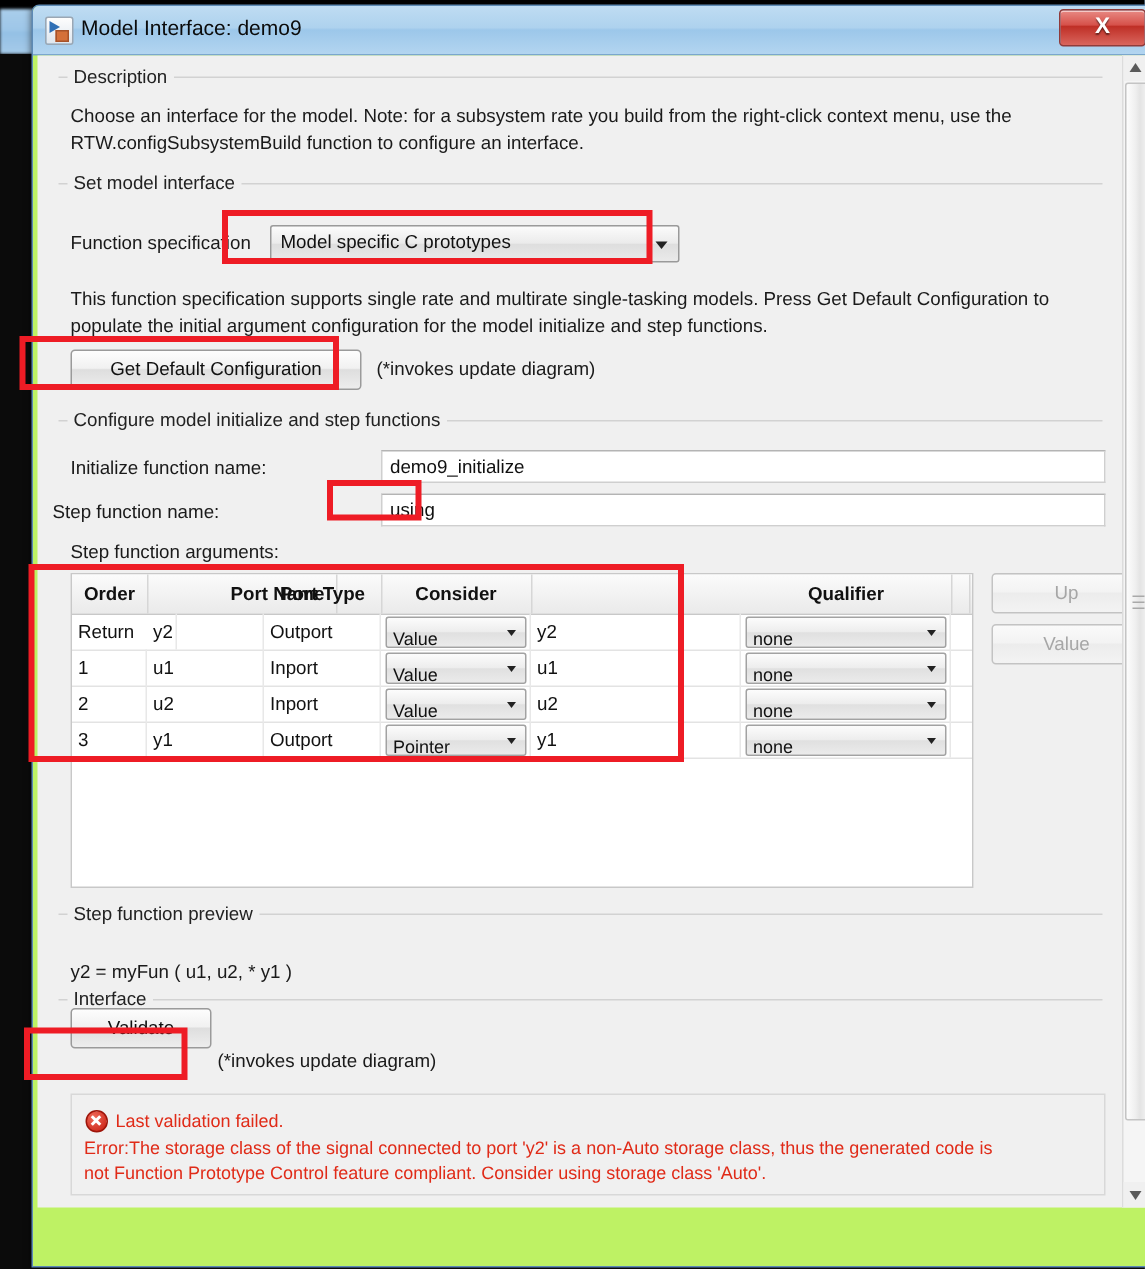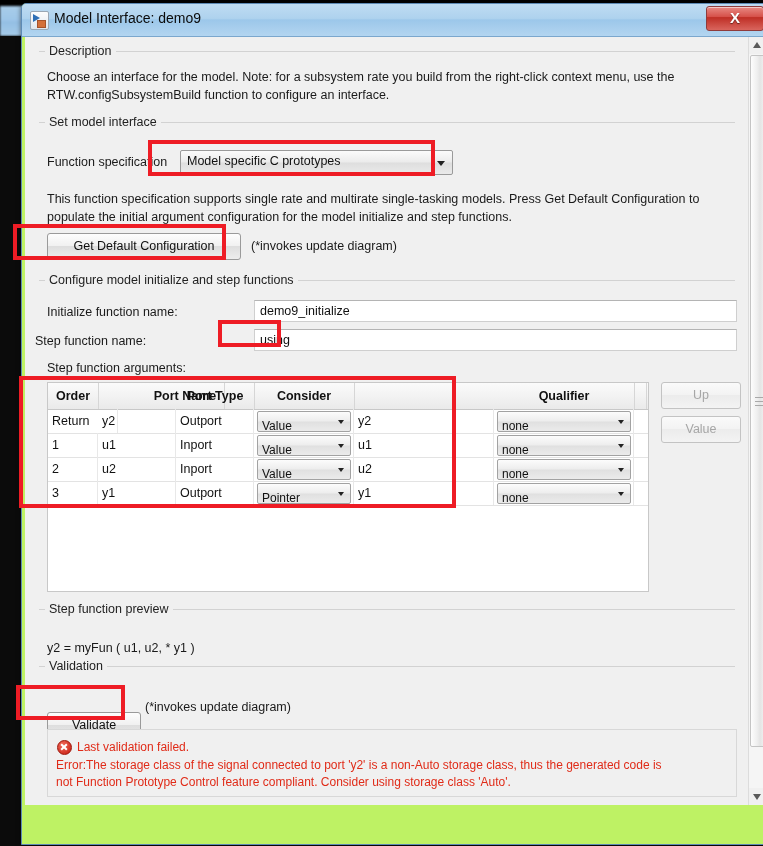--- a/index.html
+++ b/index.html
@@ -57,21 +57,21 @@
     cursor:pointer;}
   .combo .lbl{position:absolute;left:6px;top:3px;font-size:12.5px;color:#111;}
   .combo .arr{position:absolute;right:7px;top:50%;margin-top:-2px;width:0;height:0;
     border-left:4px solid transparent;border-right:4px solid transparent;border-top:5px solid #222;}
 
   
   .btn{position:absolute;border:1px solid #9a9a9a;border-radius:3px;
     background:linear-gradient(180deg,#fdfdfd 0%,#f1f1f1 46%,#dedede 50%,#ededed 100%);
     font-size:12.5px;color:#101010;text-align:center;cursor:pointer;}
   .btn.disabled{color:#a6a6a6;border-color:#c3c3c3;
-    background:linear-gradient(180deg,#fafafa 0%,#f3f3f3 46%,#ececec 50%,#f3f3f3 100%);cursor:default;}
+    background:linear-gradient(180deg,#fafafa 0%,#f3f3f3 46%,#ececec 50%,#f3f3f3 100%);cursor:default;padding-left:10px;}
   .btn span{display:block;width:100%;}
 
   
   .table{position:absolute;background:#fff;border:1px solid #c8c8c8;}
   .thead{position:absolute;left:0;top:0;height:26px;width:100%;
     background:linear-gradient(180deg,#fbfbfb,#eaeaea);border-bottom:1px solid #c8c8c8;}
   .th{position:absolute;top:0;height:26px;line-height:26px;text-align:center;
     font-size:12.5px;font-weight:bold;color:#111;border-right:1px solid #d6d6d6;}
   .trow{position:absolute;left:0;width:100%;height:24px;border-bottom:1px solid #e3e3e3;}
   .td{position:absolute;top:0;height:24px;line-height:24px;font-size:12.5px;color:#111;
@@ -270,24 +270,24 @@
     <div class="btn disabled" style="left:636px;top:379px;width:78px;height:25px;line-height:25px;">
       <span>Value</span>
     </div>
 
     <div class="group" style="left:14px;top:572px;width:696px;height:50px;">
       <span class="group-label">Step function preview</span>
     </div>
     <div class="txt" style="left:22px;top:604px;">y2 = myFun ( u1, u2, * y1 )</div>
 
     <div class="group" style="left:14px;top:629px;width:696px;height:136px;">
-      <span class="group-label">Validation</span>
-    </div>
-
-    <div class="btn" style="left:22px;top:675px;width:92px;height:25px;line-height:25px;">
+      <span class="group-label">Interface</span>
+    </div>
+
+    <div class="btn" style="left:22px;top:635px;width:92px;height:25px;line-height:25px;">
       <span>Validate</span>
     </div>
     <div class="txt" style="left:120px;top:663px;">(*invokes update diagram)</div>
 
     <div class="valbox" style="left:22px;top:692px;width:688px;height:66px;"></div>
     <div class="err-icon" style="left:32px;top:703px;"></div>
     <div class="err-text" style="left:52px;top:702px;">Last validation failed.</div>
     <div class="err-text" style="left:31px;top:720px;">Error:The storage class of the signal connected to port 'y2' is a non-Auto storage class, thus the generated code is</div>
     <div class="err-text" style="left:31px;top:737px;">not Function Prototype Control feature compliant. Consider using storage class 'Auto'.</div>
 

